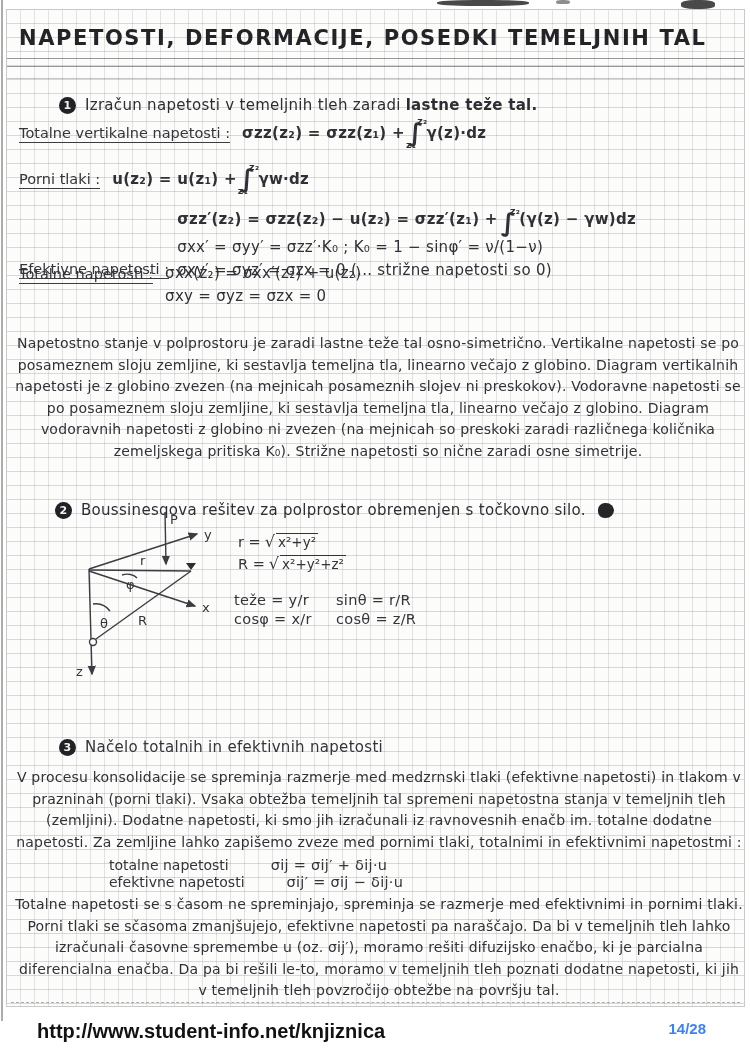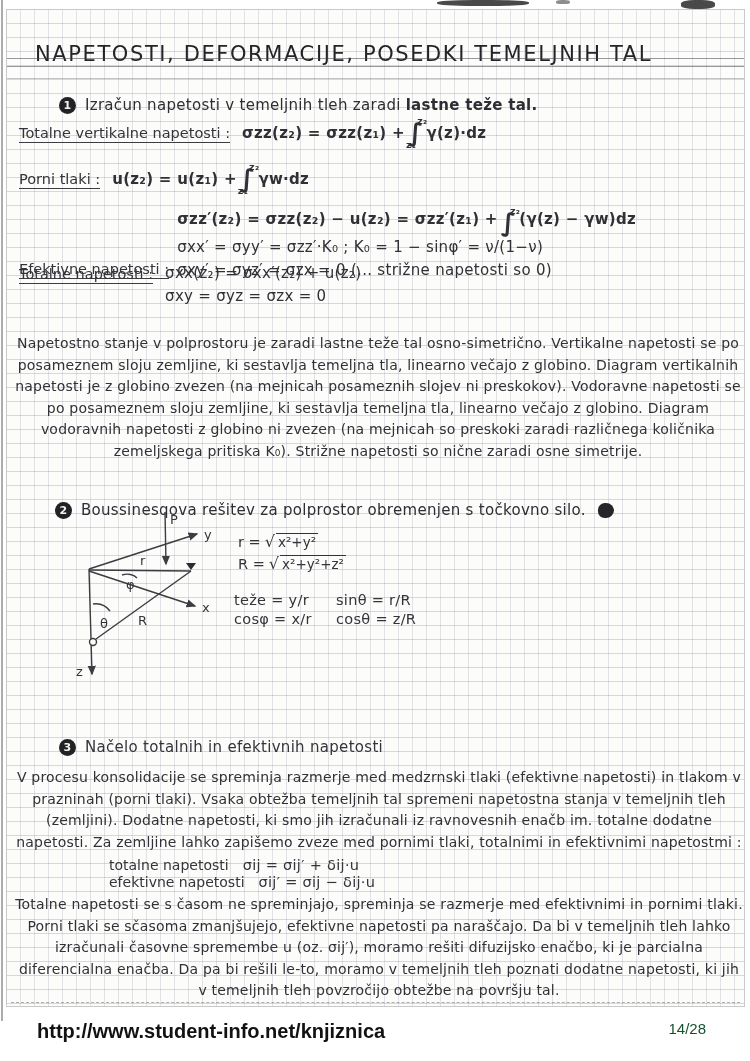--- a/index.html
+++ b/index.html
@@ -15,21 +15,21 @@
       repeating-linear-gradient(to bottom,transparent 0 13px,rgba(125,135,150,.30) 13px 14px),
       #fcfcfa;
     border:1px solid #c9c9c9;
   }
   .edge-left{position:absolute;left:1px;top:0;bottom:40px;width:2px;background:rgba(70,70,72,.45);}
   .smudge{position:absolute;background:#1c1c1c;opacity:.8;border-radius:40%;}
   .sm1{left:437px;top:0;width:92px;height:6px;}
   .sm2{left:681px;top:0;width:34px;height:9px;}
   .sm3{left:556px;top:0;width:14px;height:4px;opacity:.5;}
 
-  .title{position:absolute;left:12px;top:16px;margin:16px;font-size:21px;font-weight:400;
+  .title{position:absolute;left:12px;top:16px;margin:0;font-size:21px;font-weight:700;
     letter-spacing:1.6px;color:#232328;white-space:nowrap;}
   .title-rule{position:absolute;left:0;right:0;height:1px;background:rgba(70,70,78,.55);}
   .tr1{top:48px;} .tr2{top:56px;} .tr3{top:68px;background:rgba(70,70,78,.3);}
 
   .circ-num{display:inline-flex;flex:none;width:17px;height:17px;border-radius:50%;
     background:#222226;color:#f2f2ee;align-items:center;justify-content:center;
     font-size:11px;font-weight:bold;margin-right:9px;}
   .scribble{display:inline-block;width:16px;height:15px;background:#26262a;
     border-radius:47% 53% 55% 45%;margin-left:12px;vertical-align:middle;}
 
@@ -60,29 +60,29 @@
   .diagram-svg text{font-size:13px;fill:#34343a;font-family:"DejaVu Sans",sans-serif;}
   .rR-frm{position:absolute;left:231px;top:522px;display:flex;flex-direction:column;gap:3px;}
   .sqline{display:flex;align-items:center;gap:4px;font-size:14.5px;white-space:nowrap;}
   .rad{border-top:1.3px solid #333;padding:0 2px;font-size:13.5px;}
   .sq{font-size:16px;margin-right:-3px;}
   .sincos{position:absolute;left:227px;top:582px;display:grid;
     grid-template-columns:102px auto;row-gap:3px;font-size:14.5px;letter-spacing:.3px;white-space:nowrap;}
 
   .s3{position:absolute;left:8px;top:728px;width:728px;}
   .s3-head{display:flex;align-items:center;font-size:15px;letter-spacing:.3px;padding-left:44px;margin-bottom:11px;}
-  .eqline{display:flex;gap:14px;margin:1px 0 1px 94px;font-size:14px;align-items:center;}
+  .eqline{display:flex;gap:42px;margin:1px 0 1px 94px;font-size:14px;align-items:center;}
   .eq-frm{font-size:14.5px;letter-spacing:.3px;}
 
   .scanline{position:absolute;left:4px;right:4px;top:992px;border-top:1px dashed rgba(110,110,115,.55);}
 
   .footer-url{position:absolute;left:37px;top:1020px;font-family:"Liberation Sans",sans-serif;
     font-weight:bold;font-size:20px;color:#121212;}
   .footer-page{position:absolute;right:44px;top:1020px;font-family:"Liberation Sans",sans-serif;
-    font-weight:normal;font-size:15px;color:#14532d;}
+    font-weight:bold;font-size:15px;color:#3b82f6;}
 </style>
 </head>
 <body>
 
 <div class="edge-left"></div>
 <div class="smudge sm1"></div>
 <div class="smudge sm2"></div>
 <div class="smudge sm3"></div>
 
 <div class="paper">

